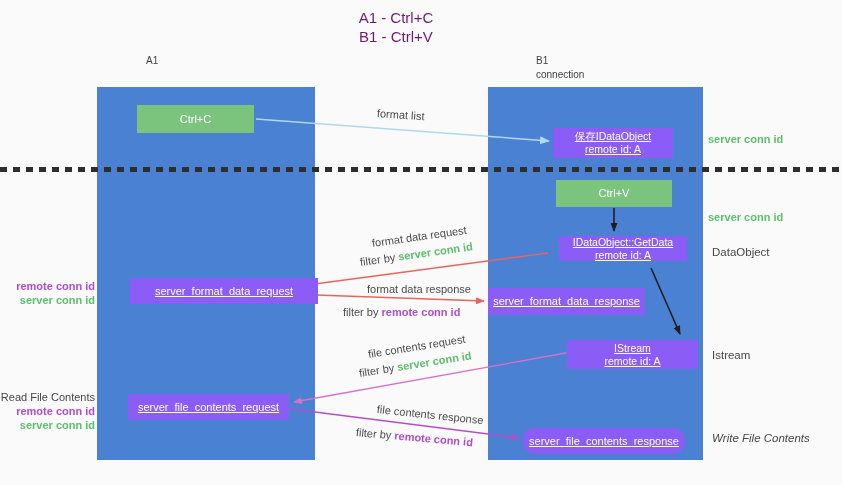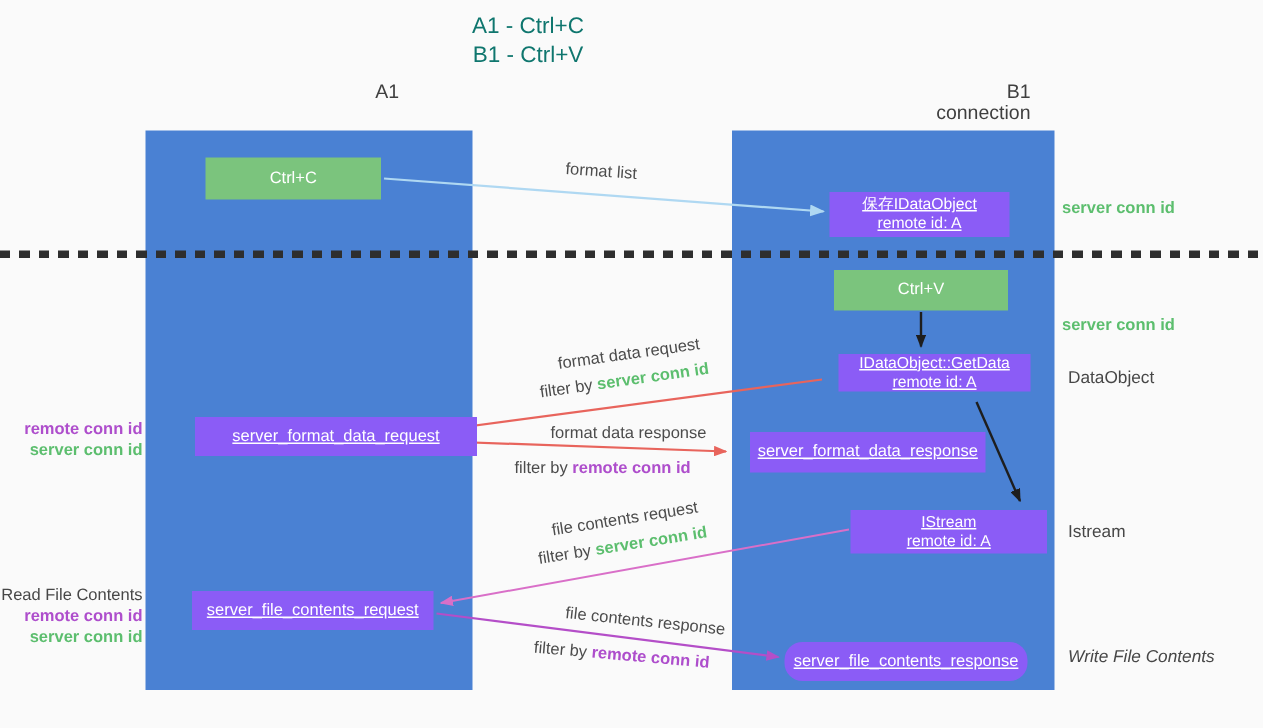--- a/index.html
+++ b/index.html
@@ -1,38 +1,38 @@
 <!DOCTYPE html>
 <html><head>
 <meta charset="utf-8">
 <style>
   html,body{margin:0;padding:0;}
   body{width:842px;height:485px;background:#fafafa;font-family:"Liberation Sans",sans-serif;overflow:hidden;}
   .stage{position:relative;width:842px;height:485px;}
   .lane{position:absolute;top:87px;height:373px;background:#4a81d3;z-index:1;}
   .lane-a1{left:97px;width:218px;}
   .lane-b1{left:488px;width:215px;}
-  .title{position:absolute;left:0;width:704px;text-align:center;color:#0f766e;font-size:15px;z-index:4;}
+  .title{position:absolute;left:0;width:704px;text-align:center;color:#701a75;font-size:15px;z-index:4;padding-left:44px;}
   .title-1{top:9px;}
   .title-2{top:28px;}
-  .lane-header{position:absolute;text-align:right;color:#3f3f3f;font-size:13px;line-height:14px;z-index:4;width:120px;}
+  .lane-header{position:absolute;text-align:left;color:#3f3f3f;font-size:10px;line-height:14px;z-index:4;width:120px;}
   .hdr-a1{left:146px;top:54px;}
-  .hdr-b1{left:567px;top:54px;}
+  .hdr-b1{left:536px;top:54px;}
   .dotted{position:absolute;left:0;top:167px;width:842px;height:5px;z-index:2;
     background:repeating-linear-gradient(90deg,#2e2e2e 0 7px,transparent 7px 13px);}
   svg.arrows{position:absolute;left:0;top:0;z-index:3;pointer-events:none;}
   .node{position:absolute;color:#fff;text-align:center;z-index:4;display:flex;flex-direction:column;justify-content:center;font-size:11px;line-height:13px;}
   .node.green{background:#7bc47d;}
   .node.orange{background:#8b5cf6;text-decoration:underline;}
   .n-ctrlc{left:137px;top:105px;width:117px;height:28px;}
   .n-save{left:553px;top:128px;width:120px;height:30px;font-size:10.5px;}
   .n-ctrlv{left:556px;top:180px;width:116px;height:27px;}
   .n-getdata{left:549px;top:236px;width:128px;height:25px;font-size:10.5px;margin-left:10px;}
   .n-fmtreq{left:130px;top:278px;width:188px;height:26px;}
-  .n-fmtres{left:488px;top:288px;width:157px;height:27px;margin-left:12px;}
+  .n-fmtres{left:488px;top:288px;width:157px;height:27px;}
   .n-istream{left:567px;top:340px;width:131px;height:29px;font-size:10.5px;}
   .n-filereq{left:128px;top:394px;width:161px;height:26px;}
   .n-fileres{left:523px;top:428px;width:162px;height:26px;border-radius:12px;}
   .flow-label{position:absolute;font-size:11px;color:#4c4c4c;z-index:4;white-space:nowrap;transform-origin:left center;}
   .grn{color:#5cbe6e;font-weight:bold;}
   .ppl{color:#ae4ecc;font-weight:bold;}
   .side-dark{position:absolute;font-size:11.5px;color:#474747;z-index:4;white-space:nowrap;}
   .side-tag{position:absolute;font-size:11px;font-weight:bold;z-index:4;white-space:nowrap;}
   .left-col{position:absolute;text-align:right;right:747px;width:140px;z-index:4;white-space:nowrap;}
   .left-col div{font-size:11px;line-height:14px;}

